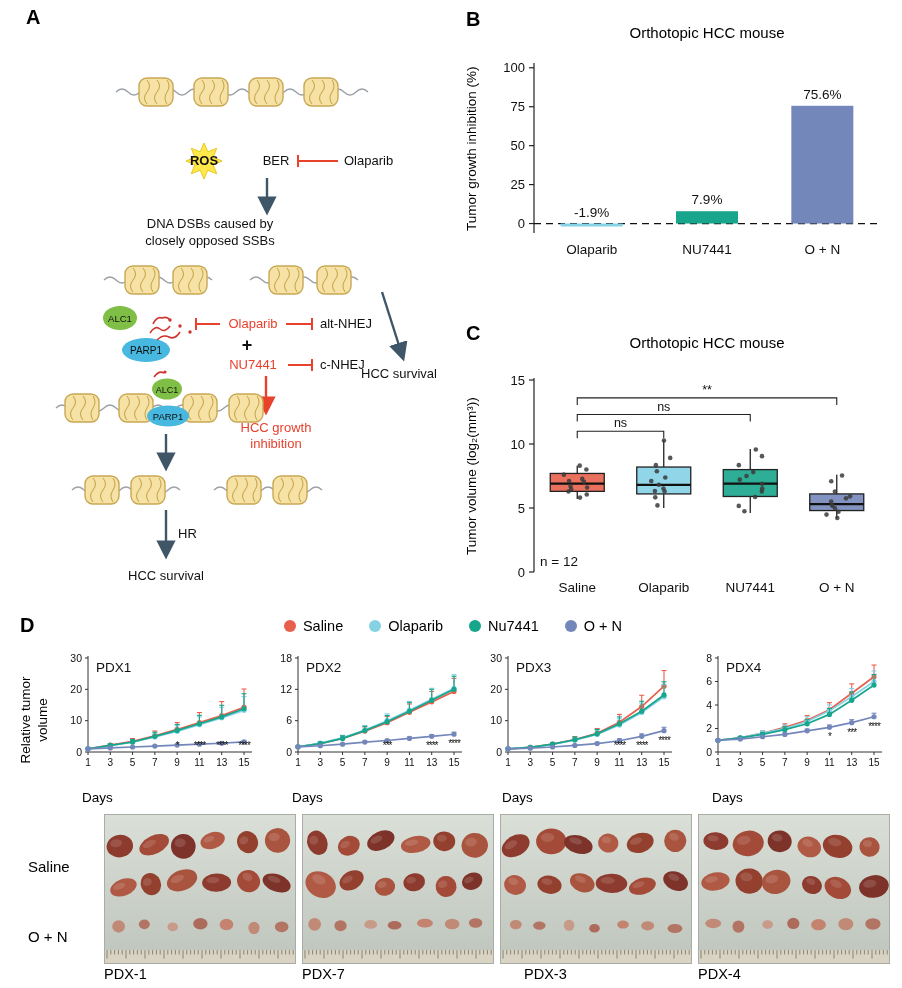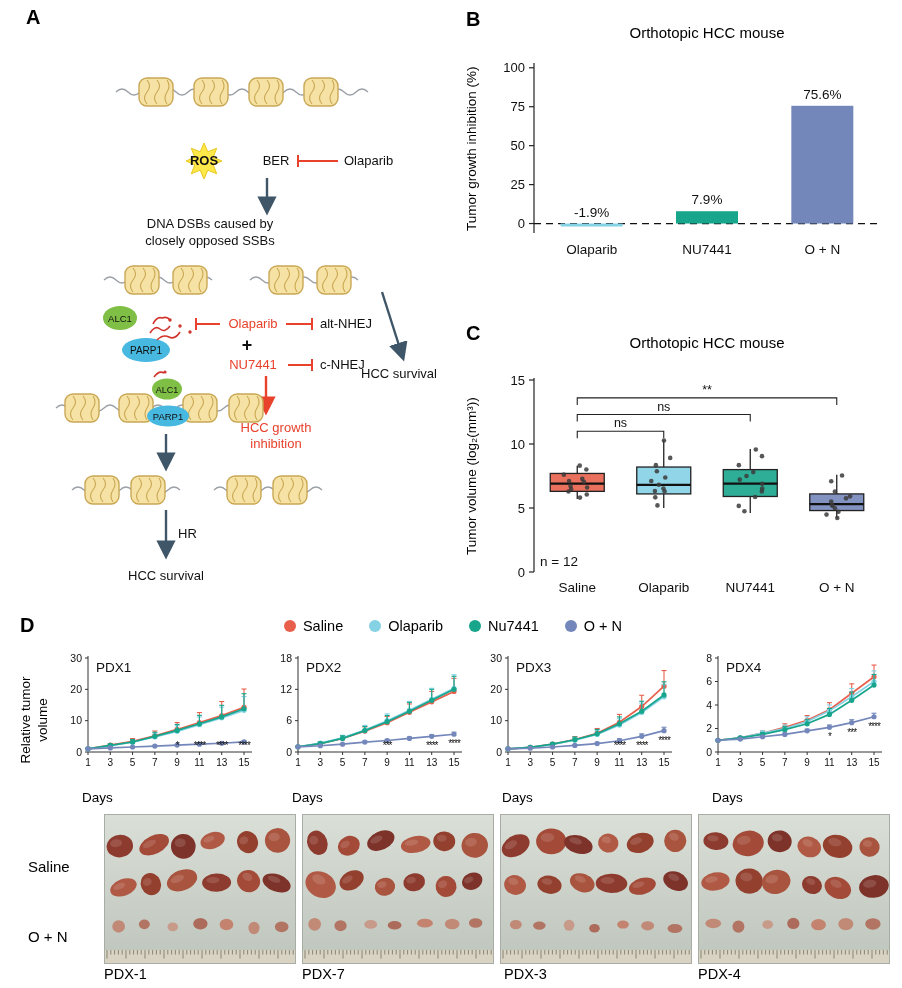--- a/index.html
+++ b/index.html
@@ -1228,16 +1228,16 @@
           <line x1="177.8000000000001" y1="136" x2="177.8000000000001" y2="140.5" stroke="#55503F" stroke-width="0.6"></line>
           <line x1="181.6000000000001" y1="136" x2="181.6000000000001" y2="140.5" stroke="#55503F" stroke-width="0.6"></line>
           <line x1="185.40000000000012" y1="136" x2="185.40000000000012" y2="140.5" stroke="#55503F" stroke-width="0.6"></line>
           <line x1="189.20000000000013" y1="136" x2="189.20000000000013" y2="140.5" stroke="#55503F" stroke-width="0.6"></line>
           <rect x="0.5" y="0.5" width="191" height="149" fill="none" stroke="#A8ADA6" stroke-width="1"></rect>
         </svg>
     </div>
 
     <div class="pcap" style="left:96px;top:360px">PDX-1</div>
     <div class="pcap" style="left:294px;top:360px">PDX-7</div>
-    <div class="pcap" style="left:496px;top:360px">PDX-3</div>
+    <div class="pcap" style="left:516px;top:360px">PDX-3</div>
     <div class="pcap" style="left:690px;top:360px">PDX-4</div>
   </section>
 </div>
 
 </body></html>

